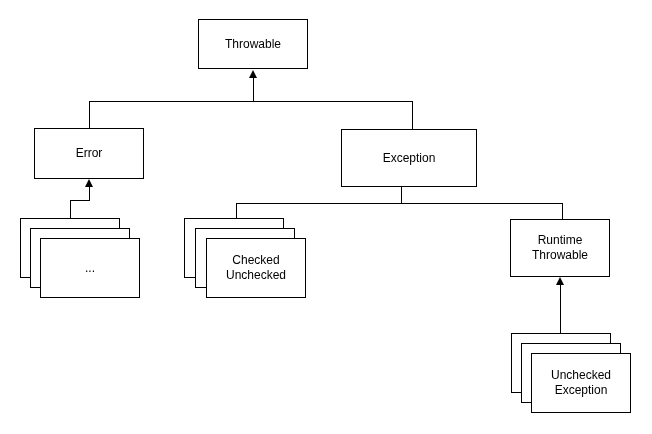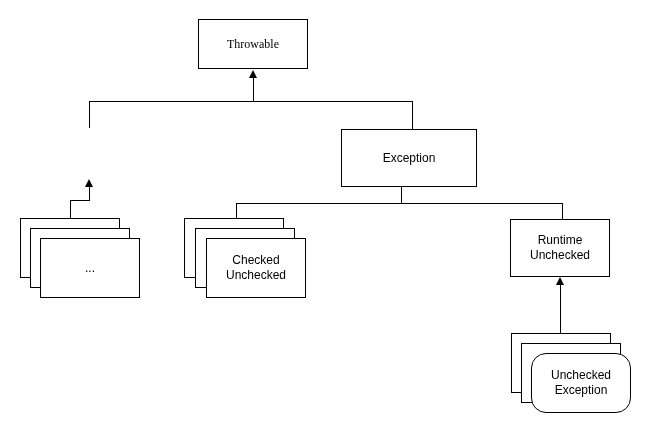--- a/index.html
+++ b/index.html
@@ -59,31 +59,34 @@
   <div class="line v" style="left:562px;top:204px;height:15px;"></div>
 
   <div class="arrow-up" style="left:85px;top:179px;"></div>
   <div class="line v" style="left:89px;top:187px;height:13px;"></div>
   <div class="line h" style="left:70px;top:200px;width:20px;"></div>
   <div class="line v" style="left:70px;top:201px;height:17px;"></div>
 
   <div class="arrow-up" style="left:556px;top:277px;"></div>
   <div class="line v" style="left:560px;top:285px;height:48px;"></div>
 
-  <div class="node" style="left:198px;top:19px;width:110px;height:50px;font-family:Liberation Serif, serif;">
+  <div class="node" style="left:198px;top:19px;width:110px;height:50px;">
     <span class="lbl">Throwable</span>
   </div>
 
+  <div class="node" style="left:34px;top:128px;width:110px;height:51px;">
+    <span class="lbl">Error</span>
+  </div>
 
   <div class="node" style="left:341px;top:129px;width:136px;height:58px;">
     <span class="lbl">Exception</span>
   </div>
 
   <div class="node" style="left:510px;top:219px;width:100px;height:58px;">
-    <span class="lbl">Runtime Unchecked</span>
+    <span class="lbl">Runtime Throwable</span>
   </div>
 
   <div>
     <div class="sheet" style="left:20px;top:218px;"></div>
     <div class="sheet" style="left:30px;top:228px;"></div>
     <div class="sheet front" style="left:40px;top:238px;">
       <span class="lbl">...</span>
     </div>
   </div>
 
@@ -91,18 +94,18 @@
     <div class="sheet" style="left:184px;top:218px;"></div>
     <div class="sheet" style="left:195px;top:228px;"></div>
     <div class="sheet front" style="left:206px;top:238px;">
       <span class="lbl">Checked Unchecked</span>
     </div>
   </div>
 
   <div>
     <div class="sheet" style="left:511px;top:333px;"></div>
     <div class="sheet" style="left:521px;top:343px;"></div>
-    <div class="sheet front" style="left:531px;top:353px;border-radius:15px;">
+    <div class="sheet front" style="left:531px;top:353px;">
       <span class="lbl">Unchecked Exception</span>
     </div>
   </div>
 
 </div>
 
 </body></html>

